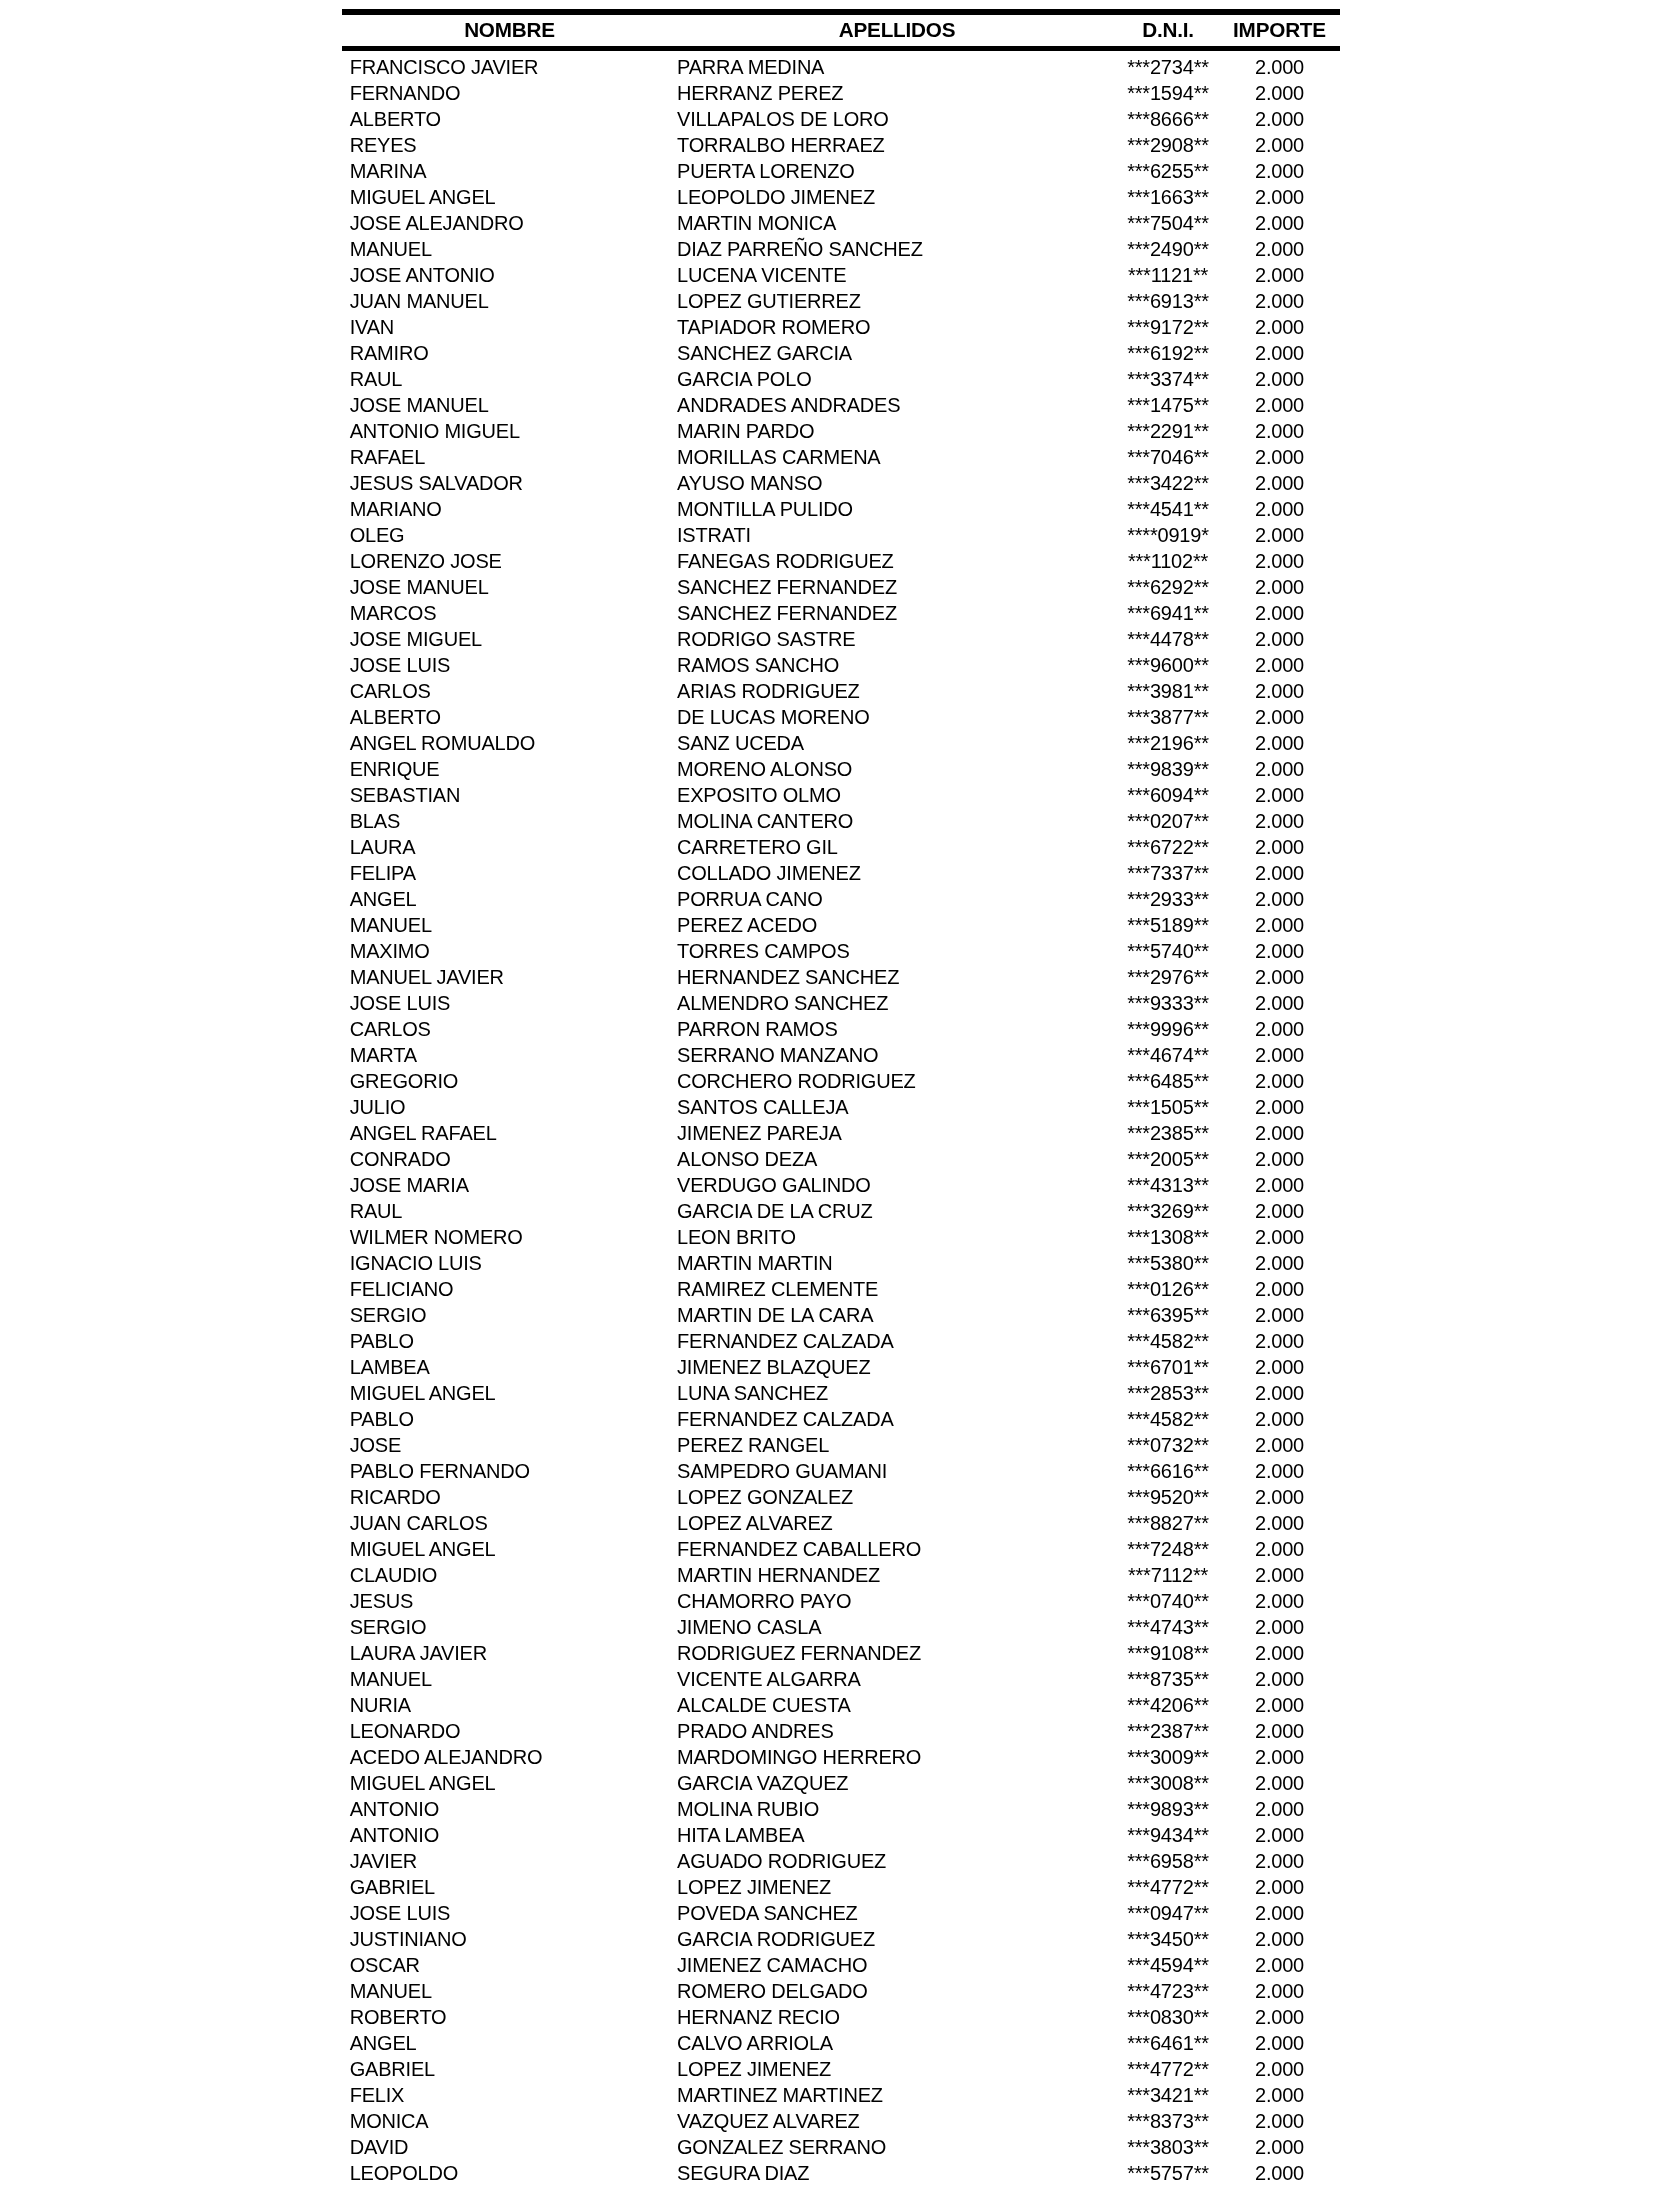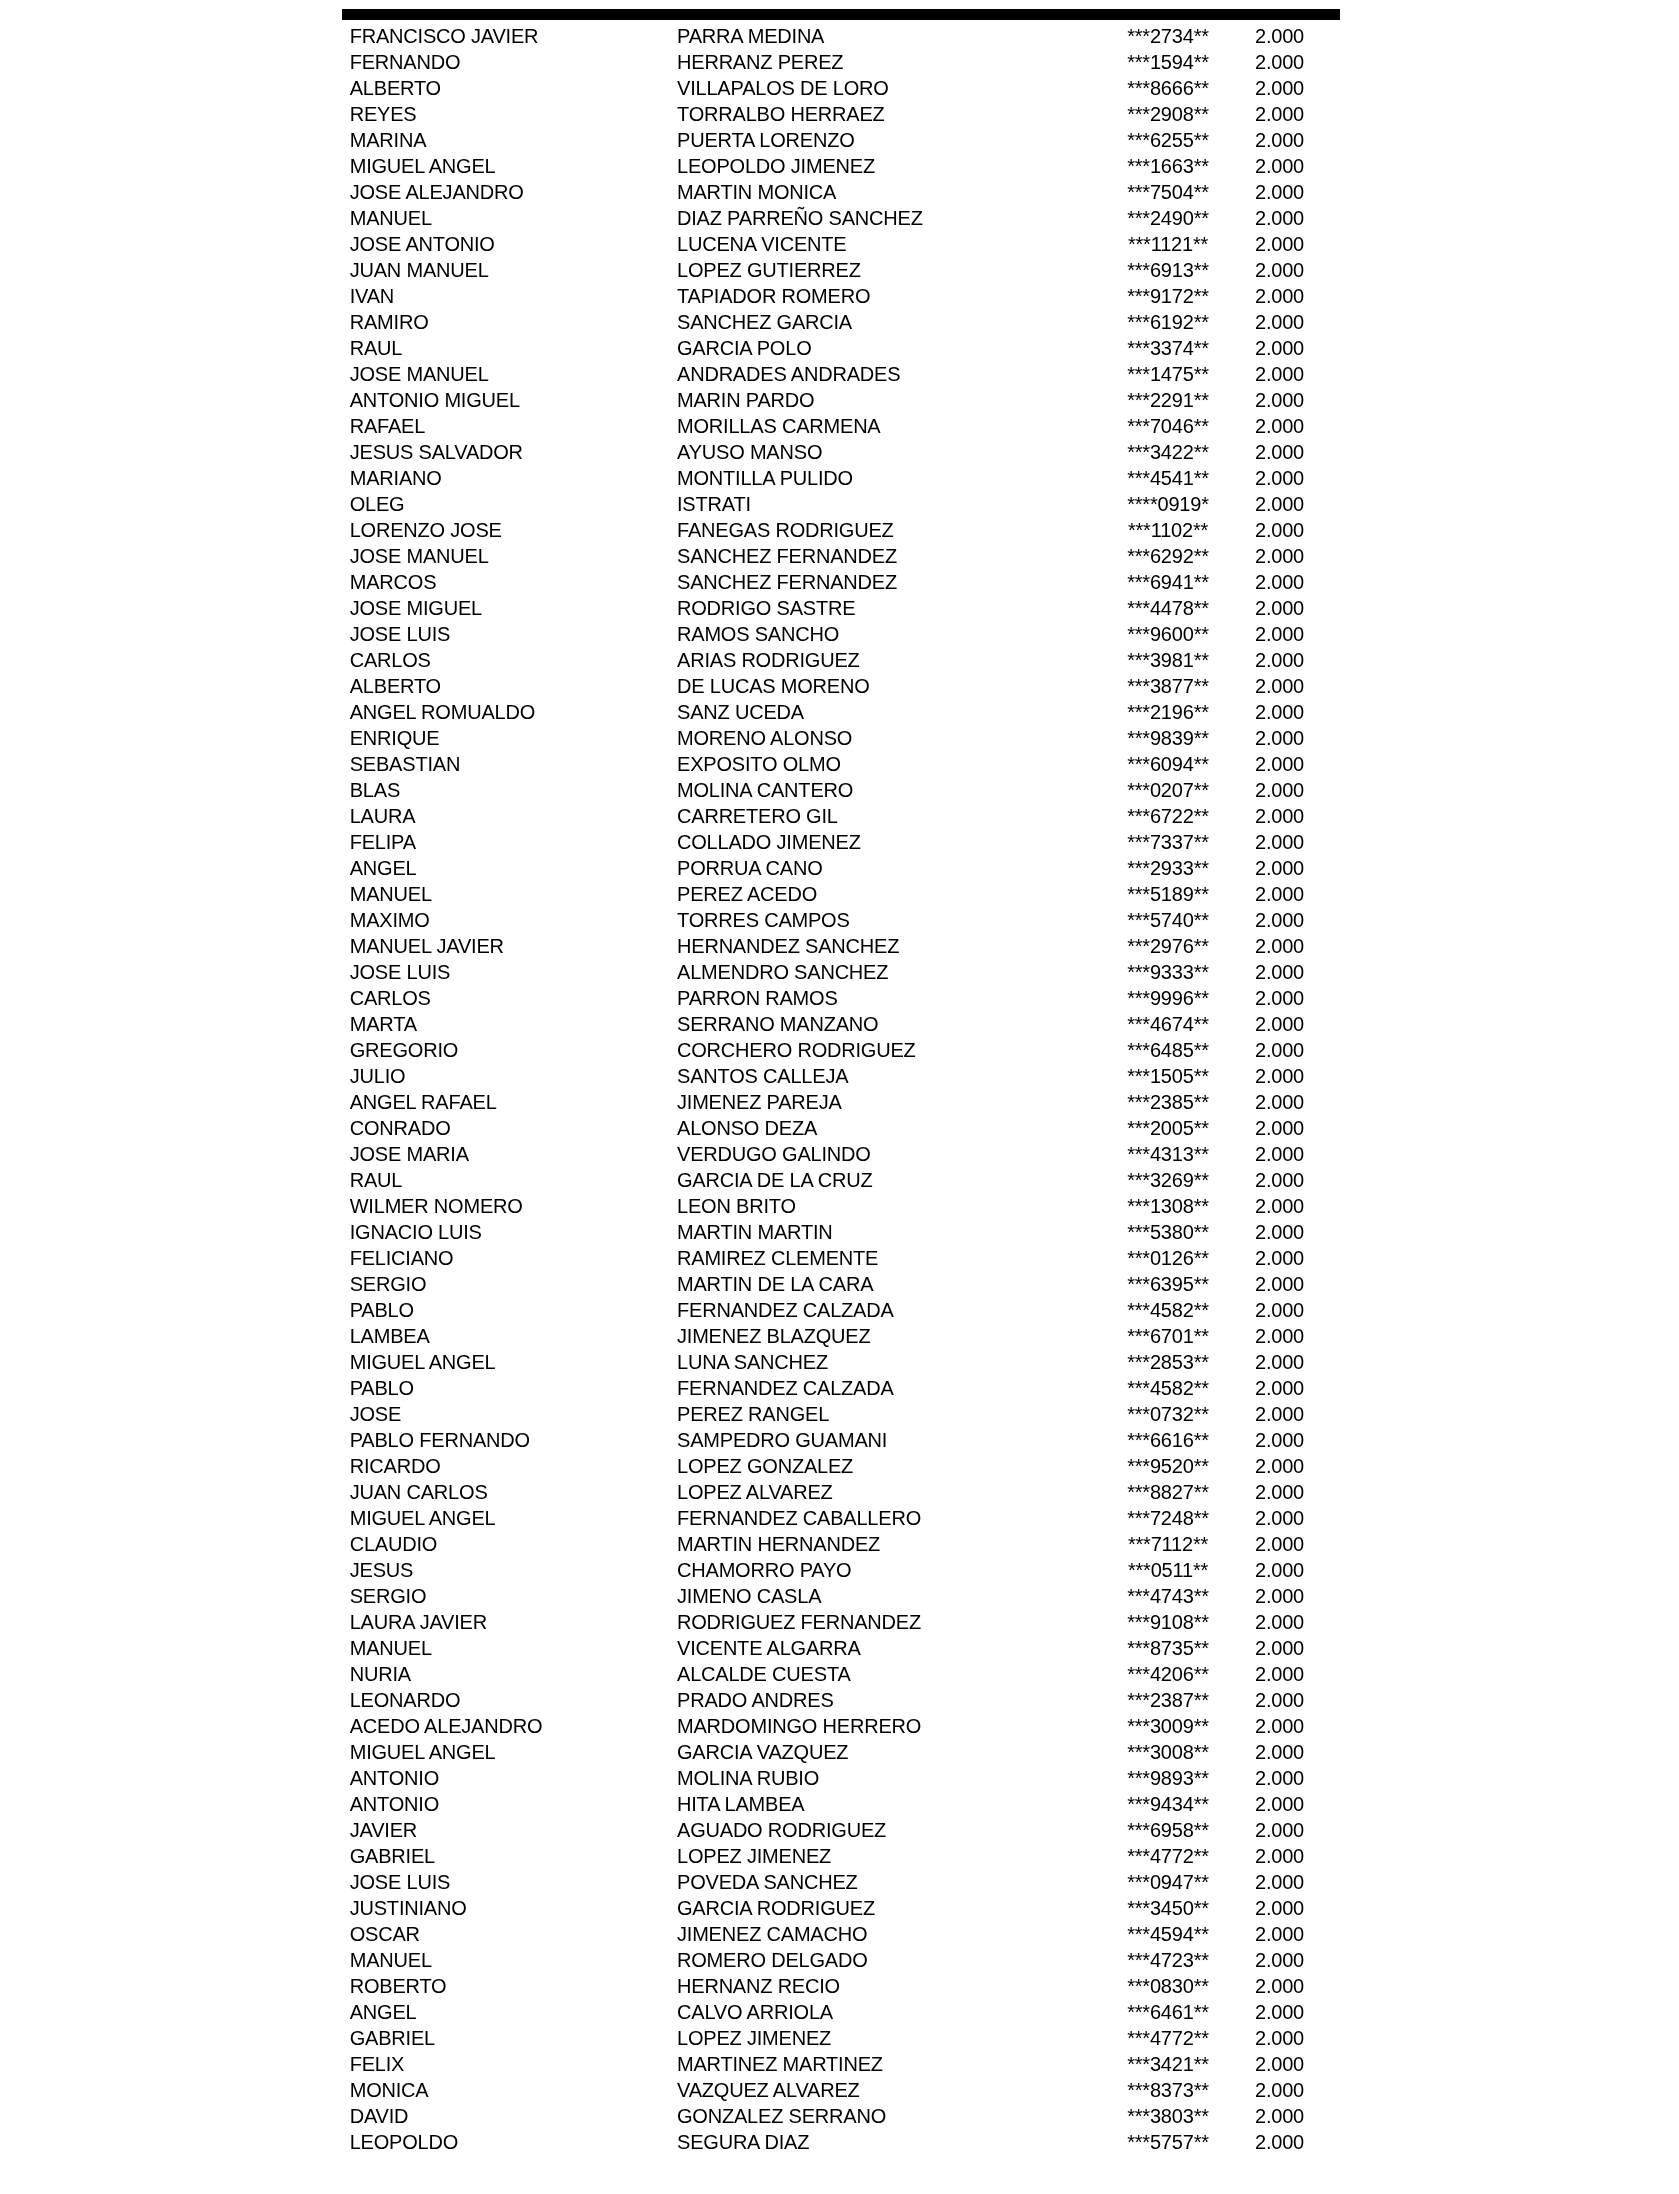--- a/index.html
+++ b/index.html
@@ -62,20 +62,26 @@
   .c3 { width: 102px; text-align: center; }
   .c4 { width: 121px; text-align: center; }
   .thead .c1, .thead .c2 { padding-left: 0; }
 </style>
 </head>
 <body>
 
 <div class="sheet">
   <div class="table">
     <div class="rule"></div>
+    <div class="thead">
+      <div class="cell c1">NOMBRE</div>
+      <div class="cell c2">APELLIDOS</div>
+      <div class="cell c3">D.N.I.</div>
+      <div class="cell c4">IMPORTE</div>
+    </div>
     <div class="rule"></div>
     <div class="tbody">
         <div class="row">
           <div class="cell c1">FRANCISCO JAVIER</div>
           <div class="cell c2">PARRA MEDINA</div>
           <div class="cell c3">***2734**</div>
           <div class="cell c4">2.000</div>
         </div>
         <div class="row">
           <div class="cell c1">FERNANDO</div>
@@ -421,21 +427,21 @@
         </div>
         <div class="row">
           <div class="cell c1">CLAUDIO</div>
           <div class="cell c2">MARTIN HERNANDEZ</div>
           <div class="cell c3">***7112**</div>
           <div class="cell c4">2.000</div>
         </div>
         <div class="row">
           <div class="cell c1">JESUS</div>
           <div class="cell c2">CHAMORRO PAYO</div>
-          <div class="cell c3">***0511**</div>
+          <div class="cell c3">***0740**</div>
           <div class="cell c4">2.000</div>
         </div>
         <div class="row">
           <div class="cell c1">SERGIO</div>
           <div class="cell c2">JIMENO CASLA</div>
           <div class="cell c3">***4743**</div>
           <div class="cell c4">2.000</div>
         </div>
         <div class="row">
           <div class="cell c1">LAURA JAVIER</div>

